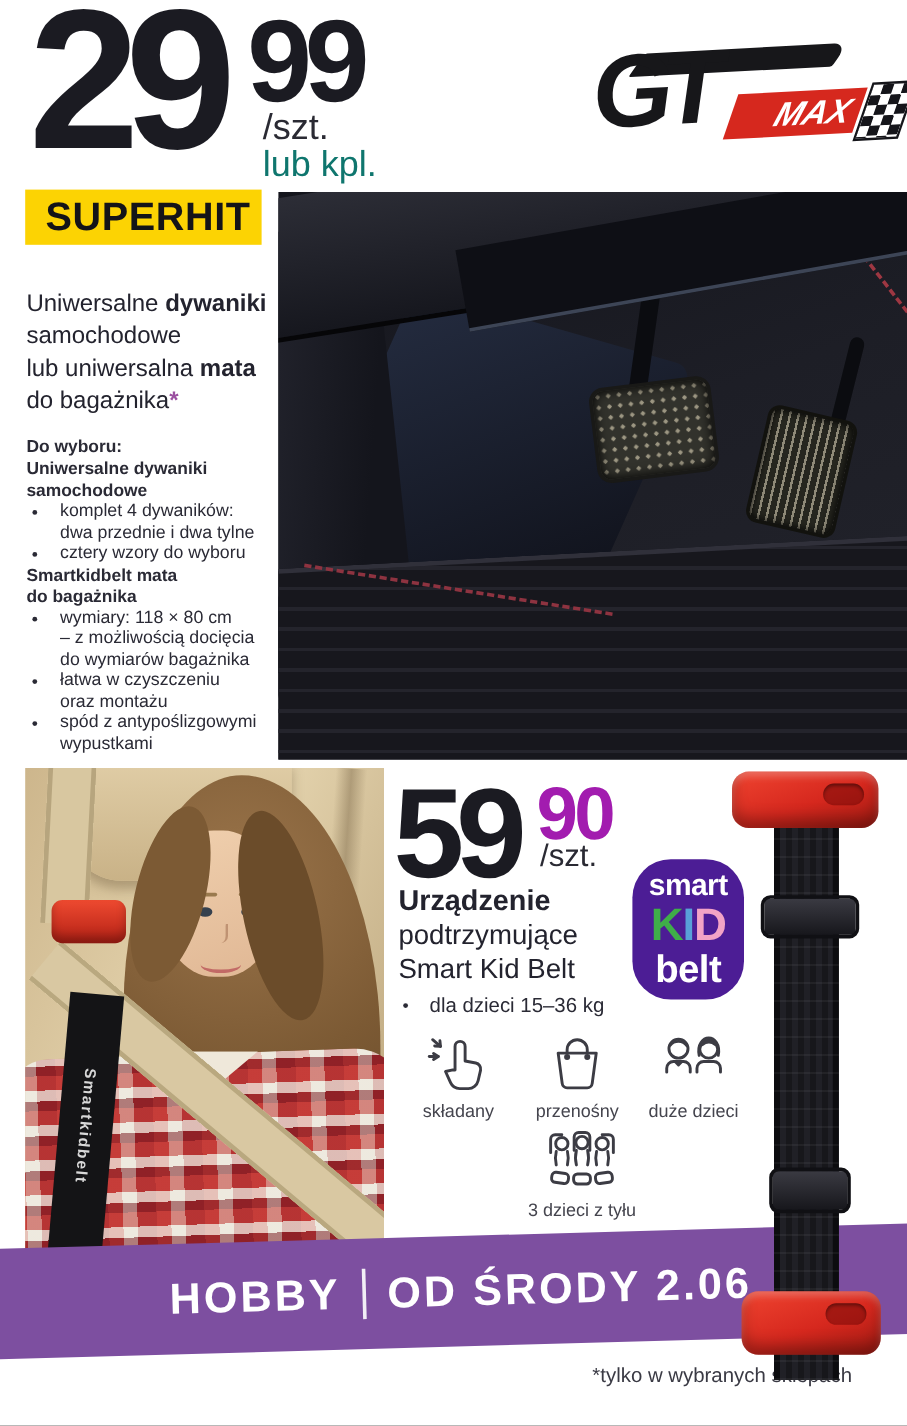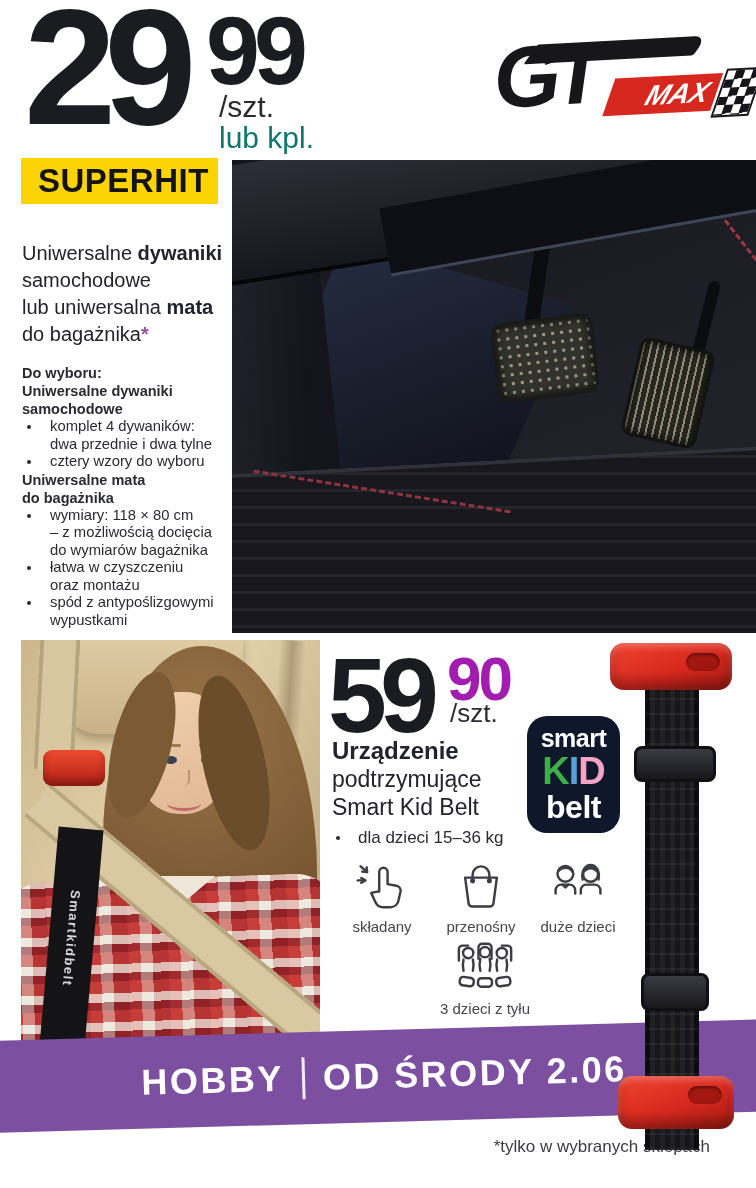--- a/index.html
+++ b/index.html
@@ -100,21 +100,21 @@
   
   .p2-main{left:328px;top:642px;font-size:106px;font-weight:bold;letter-spacing:-7px;line-height:1;color:#1b1b22;}
   .p2-sup{left:447px;top:648px;font-size:62px;font-weight:bold;letter-spacing:-3px;line-height:1;color:#a21caf;}
   .p2-u{left:450px;top:698px;font-size:26px;color:#2a2a33;}
   .p2-name{left:332px;top:737px;font-size:23px;line-height:28px;color:#23232e;}
   .p2-name .b{font-weight:bold;font-size:24px;}
   .p2-bullet{left:334px;top:828px;font-size:17px;color:#2a2a35;padding-left:24px;}
   .p2-bullet::before{content:"";position:absolute;left:2px;top:8px;width:4px;height:4px;border-radius:50%;background:#2a2a35;}
 
   
-  .skb{left:527px;top:716px;width:93px;height:117px;border-radius:20px;background:#0f172a;
+  .skb{left:527px;top:716px;width:93px;height:117px;border-radius:32px;background:#4c1d95;
        display:flex;flex-direction:column;align-items:center;justify-content:center;line-height:1;}
   .skb .w1{color:#fff;font-size:25px;font-weight:bold;letter-spacing:-.5px;}
   .skb .kid{font-size:38px;font-weight:bold;letter-spacing:-1px;margin:1px 0;}
   .skb .kid .k{color:#3fae49;} .skb .kid .i{color:#58a0d8;} .skb .kid .d{color:#f2a3c6;}
   .skb .w2{color:#fff;font-size:32px;font-weight:bold;letter-spacing:-.5px;}
 
   
   .feat{display:flex;flex-direction:column;align-items:center;}
   .feat .lbl{font-size:15px;color:#45454e;margin-top:4px;white-space:nowrap;}
   .f1{left:335px;top:858px;width:94px;} .f2{left:434px;top:858px;width:94px;} .f3{left:531px;top:858px;width:94px;text-align:right;}
@@ -193,21 +193,21 @@
       <div class="spec-h">Do wyboru:</div>
       <div class="spec-h">Uniwersalne dywaniki</div>
       <div class="spec-h">samochodowe</div>
       <div class="bullet">
         <div>komplet 4 dywaników:</div>
         <div>dwa przednie i dwa tylne</div>
       </div>
       <div class="bullet">
         <div>cztery wzory do wyboru</div>
       </div>
-      <div class="spec-h">Uniwersalne mata</div>
+      <div class="spec-h">Smartkidbelt mata</div>
       <div class="spec-h">do bagażnika</div>
       <div class="bullet">
         <div>wymiary: 118 × 80 cm</div>
         <div>– z możliwością docięcia</div>
         <div>do wymiarów bagażnika</div>
       </div>
       <div class="bullet">
         <div>łatwa w czyszczeniu</div>
         <div>oraz montażu</div>
       </div>

